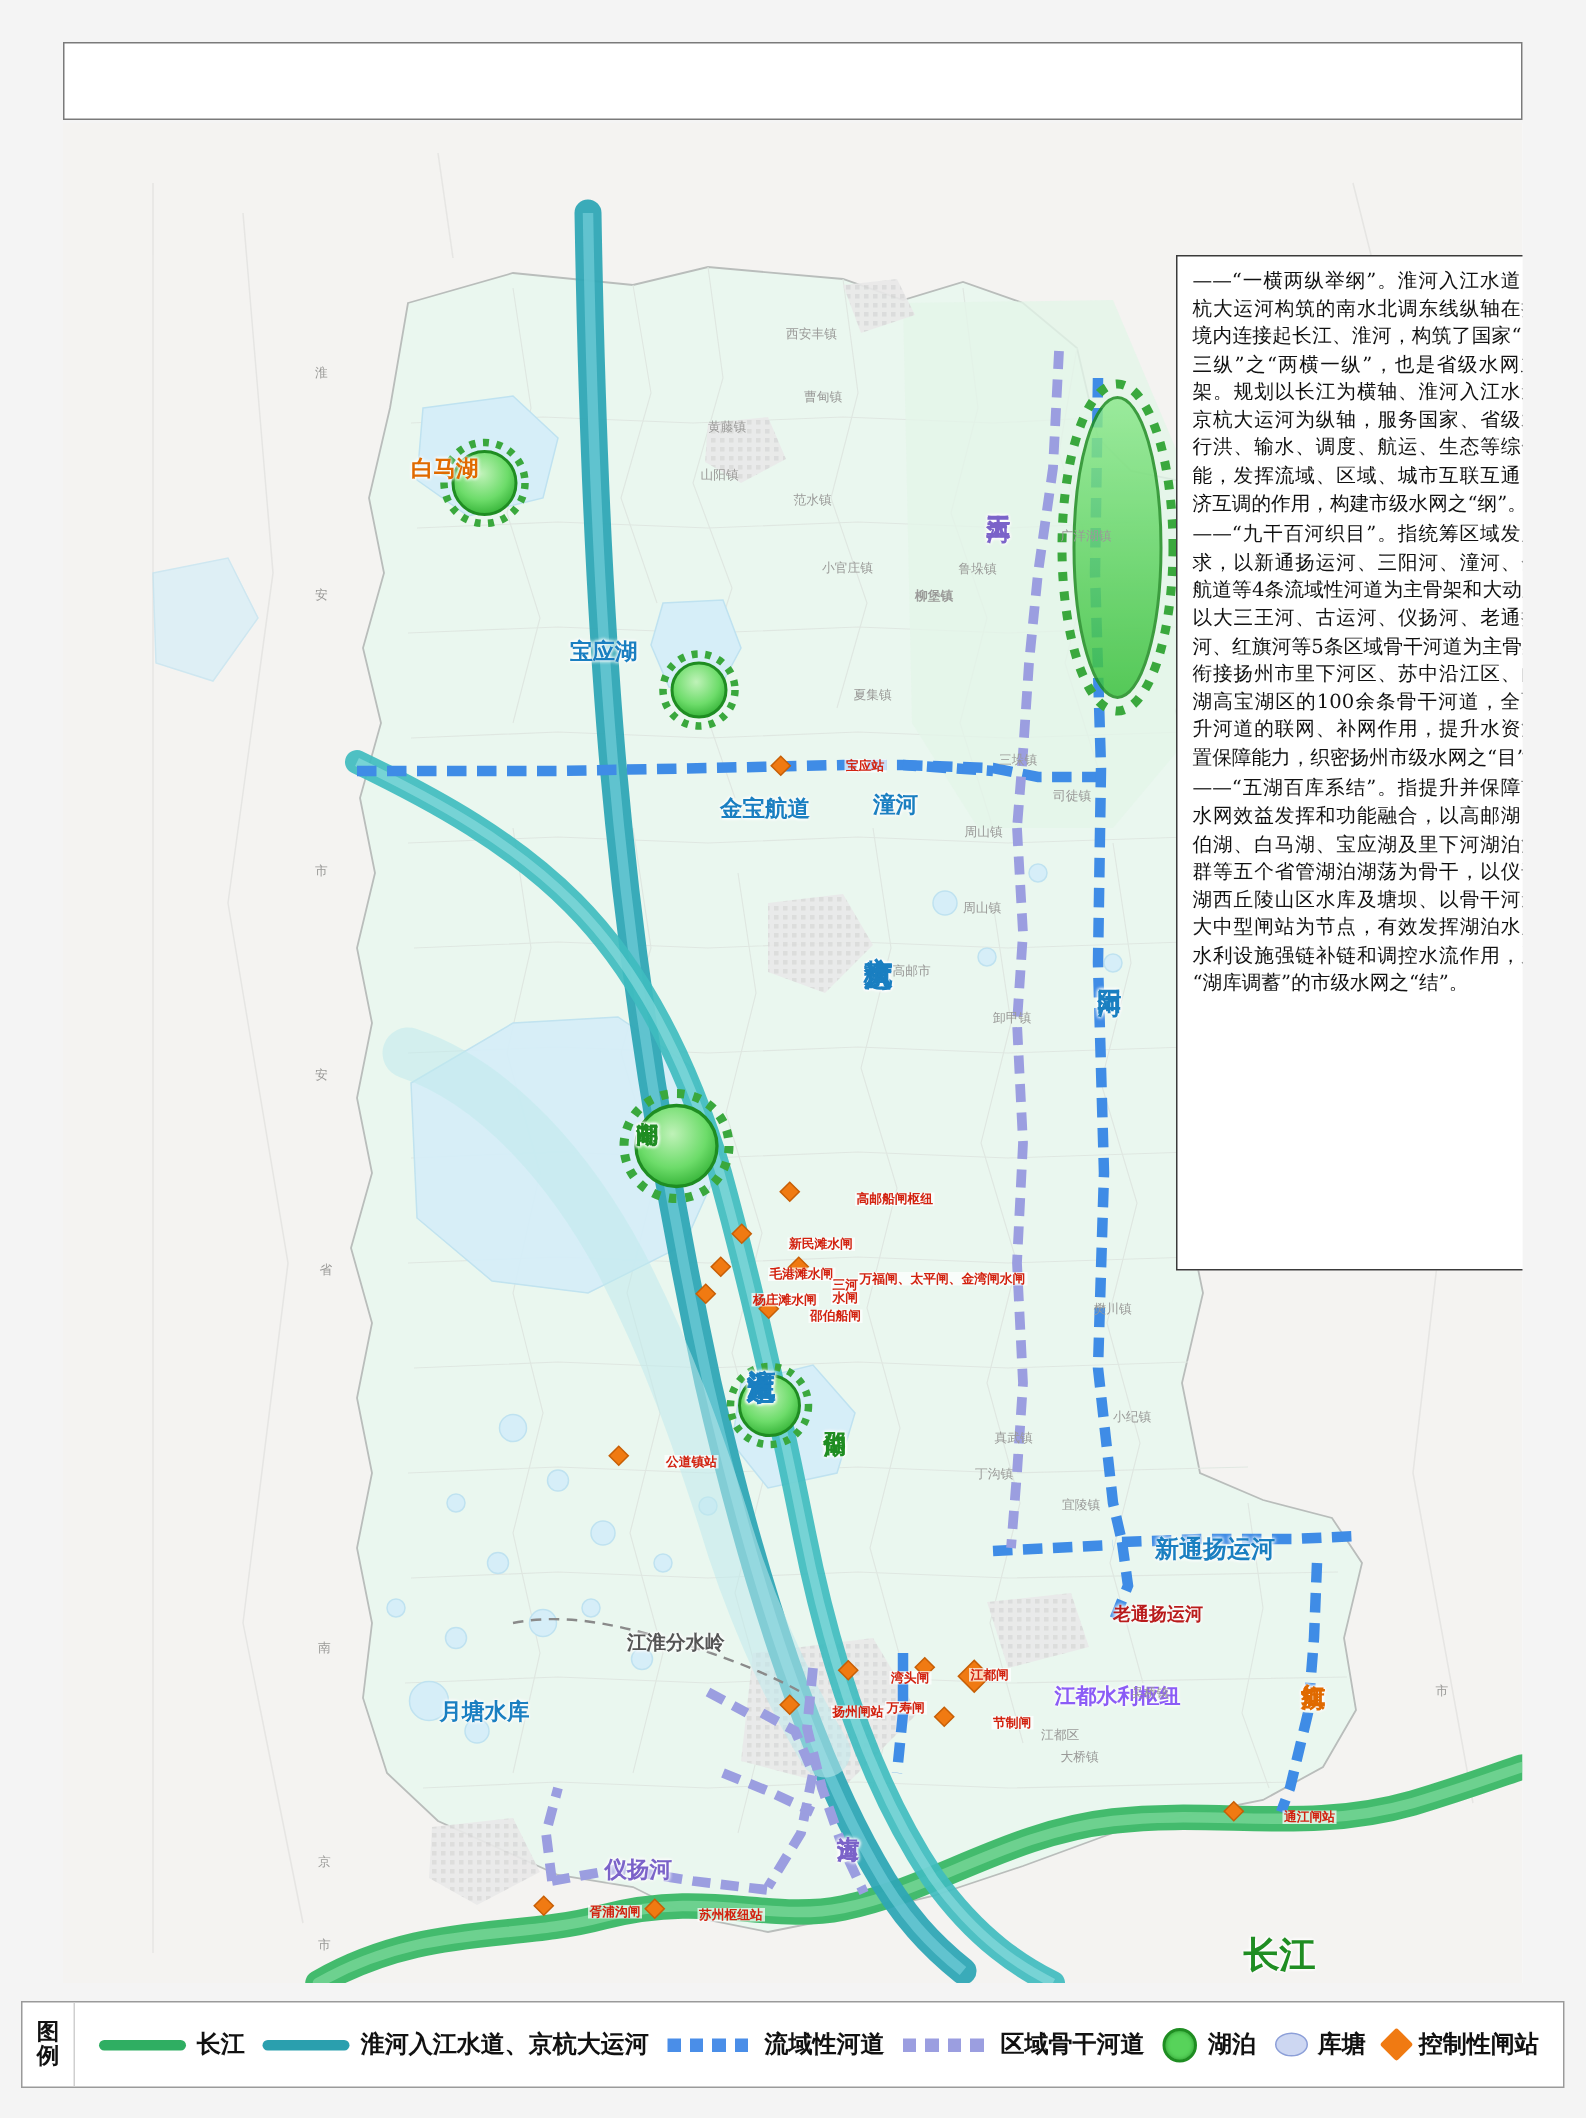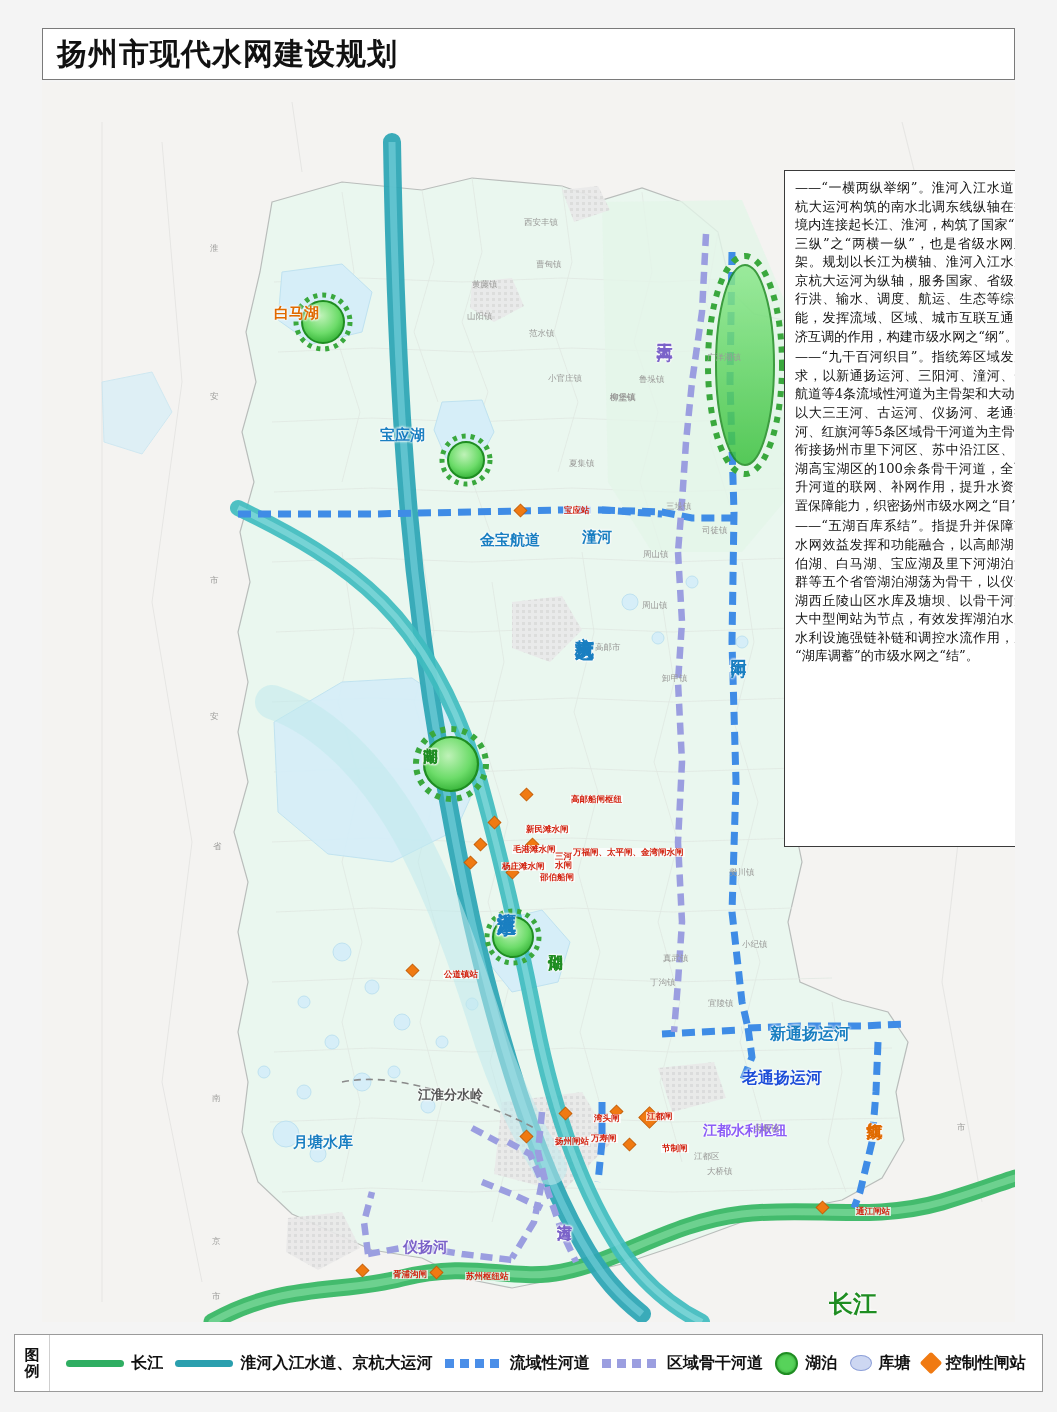--- a/index.html
+++ b/index.html
@@ -30,21 +30,20 @@
   .sw-pond{width:20px;height:14px;border-radius:50%;background:#cdd7f2;border:1.5px solid #8c9fd8;}
   .sw-gate{width:16px;height:16px;background:#f07a12;transform:rotate(45deg);border-radius:2px;}
 
   
   .mlabel{position:absolute;font-weight:bold;white-space:pre;line-height:1.03;}
 </style>
 </head>
 <body>
 
 <div id="title-bar">
-  <div id="title-main">扬州市现代水网建设规划</div>
 </div>
 
 <div id="map-area">
   <svg id="map-svg" width="973" height="1240" viewBox="0 0 973 1240">
     <defs>
       <linearGradient id="lakeGrad" x1="0" y1="0" x2="0" y2="1">
         <stop offset="0%" stop-color="#8ee98f"></stop>
         <stop offset="100%" stop-color="#3cc13f"></stop>
       </linearGradient>
       <radialGradient id="lakeR" cx="45%" cy="35%" r="70%">
@@ -288,21 +287,21 @@
       <div class="mlabel water-label" style="left: 438px; top: 450px; color: rgb(26, 127, 193); font-size: 15px; text-shadow: rgb(255, 255, 255) 0px 0px 3px, rgb(255, 255, 255) 0px 0px 3px, rgb(255, 255, 255) 0px 0px 2px;">金宝航道</div>
       <div class="mlabel water-label" style="left: 540px; top: 447px; color: rgb(26, 127, 193); font-size: 15px; text-shadow: rgb(255, 255, 255) 0px 0px 3px, rgb(255, 255, 255) 0px 0px 3px, rgb(255, 255, 255) 0px 0px 2px;">潼河</div>
       <div class="mlabel water-label" style="left: 614px; top: 248px; color: rgb(123, 99, 201); font-size: 16px; writing-mode: vertical-rl; text-orientation: upright; letter-spacing: 1px; text-shadow: rgb(255, 255, 255) 0px 0px 3px, rgb(255, 255, 255) 0px 0px 3px, rgb(255, 255, 255) 0px 0px 2px;">大三王河</div>
       <div class="mlabel water-label" style="left: 748px; top: 298px; color: rgb(31, 141, 34); font-size: 15px; writing-mode: vertical-rl; text-orientation: upright; letter-spacing: 1px; text-shadow: rgb(255, 255, 255) 0px 0px 3px, rgb(255, 255, 255) 0px 0px 3px, rgb(255, 255, 255) 0px 0px 2px;">里下河湖泊湖荡群</div>
       <div class="mlabel water-label" style="left: 688px; top: 565px; color: rgb(26, 127, 193); font-size: 16px; writing-mode: vertical-rl; text-orientation: upright; letter-spacing: 1px; text-shadow: rgb(255, 255, 255) 0px 0px 3px, rgb(255, 255, 255) 0px 0px 3px, rgb(255, 255, 255) 0px 0px 2px;">三阳河</div>
       <div class="mlabel water-label" style="left: 533px; top: 540px; color: rgb(26, 127, 193); font-size: 19px; writing-mode: vertical-rl; text-orientation: upright; letter-spacing: 1px; text-shadow: rgb(255, 255, 255) 0px 0px 3px, rgb(255, 255, 255) 0px 0px 3px, rgb(255, 255, 255) 0px 0px 2px;">京杭大运河</div>
       <div class="mlabel water-label" style="left: 381px; top: 653px; color: rgb(31, 141, 34); font-size: 15px; writing-mode: vertical-rl; text-orientation: upright; letter-spacing: 1px; text-shadow: rgb(255, 255, 255) 0px 0px 3px, rgb(255, 255, 255) 0px 0px 3px, rgb(255, 255, 255) 0px 0px 2px;">高邮湖</div>
       <div class="mlabel water-label" style="left: 455px; top: 815px; color: rgb(26, 127, 193); font-size: 19px; writing-mode: vertical-rl; text-orientation: upright; letter-spacing: 1px; text-shadow: rgb(255, 255, 255) 0px 0px 3px, rgb(255, 255, 255) 0px 0px 3px, rgb(255, 255, 255) 0px 0px 2px;">淮河入江水道</div>
       <div class="mlabel water-label" style="left: 506px; top: 860px; color: rgb(31, 141, 34); font-size: 15px; writing-mode: vertical-rl; text-orientation: upright; letter-spacing: 1px; text-shadow: rgb(255, 255, 255) 0px 0px 3px, rgb(255, 255, 255) 0px 0px 3px, rgb(255, 255, 255) 0px 0px 2px;">邵伯湖</div>
       <div class="mlabel water-label" style="left: 728px; top: 944px; color: rgb(26, 127, 193); font-size: 16px; text-shadow: rgb(255, 255, 255) 0px 0px 3px, rgb(255, 255, 255) 0px 0px 3px, rgb(255, 255, 255) 0px 0px 2px;">新通扬运河</div>
-      <div class="mlabel water-label" style="left: 700px; top: 988px; color: #1d4ed8; font-size: 16px; text-shadow: rgb(255, 255, 255) 0px 0px 3px, rgb(255, 255, 255) 0px 0px 3px, rgb(255, 255, 255) 0px 0px 2px;">老通扬运河</div>
+      <div class="mlabel water-label" style="left: 700px; top: 988px; color: #b91c1c; font-size: 12px; text-shadow: rgb(255, 255, 255) 0px 0px 3px, rgb(255, 255, 255) 0px 0px 3px, rgb(255, 255, 255) 0px 0px 2px;">老通扬运河</div>
       <div class="mlabel water-label" style="left: 824px; top: 1027px; color: rgb(224, 106, 0); font-size: 16px; writing-mode: vertical-rl; text-orientation: upright; letter-spacing: 1px; text-shadow: rgb(255, 255, 255) 0px 0px 3px, rgb(255, 255, 255) 0px 0px 3px, rgb(255, 255, 255) 0px 0px 2px;">红旗河</div>
       <div class="mlabel water-label" style="left: 661px; top: 1041px; color: #8b5cf6; font-size: 14px; text-shadow: rgb(255, 255, 255) 0px 0px 3px, rgb(255, 255, 255) 0px 0px 3px, rgb(255, 255, 255) 0px 0px 2px;">江都水利枢纽</div>
       <div class="mlabel water-label" style="left: 251px; top: 1052px; color: rgb(26, 127, 193); font-size: 15px; text-shadow: rgb(255, 255, 255) 0px 0px 3px, rgb(255, 255, 255) 0px 0px 3px, rgb(255, 255, 255) 0px 0px 2px;">月塘水库</div>
       <div class="mlabel water-label" style="left: 376px; top: 1006px; color: rgb(85, 85, 85); font-size: 13px; text-shadow: rgb(255, 255, 255) 0px 0px 3px, rgb(255, 255, 255) 0px 0px 3px, rgb(255, 255, 255) 0px 0px 2px;">江淮分水岭</div>
       <div class="mlabel water-label" style="left: 515px; top: 1130px; color: rgb(123, 99, 201); font-size: 15px; writing-mode: vertical-rl; text-orientation: upright; letter-spacing: 1px; text-shadow: rgb(255, 255, 255) 0px 0px 3px, rgb(255, 255, 255) 0px 0px 3px, rgb(255, 255, 255) 0px 0px 2px;">古运河</div>
       <div class="mlabel water-label" style="left: 361px; top: 1157px; color: rgb(123, 99, 201); font-size: 15px; text-shadow: rgb(255, 255, 255) 0px 0px 3px, rgb(255, 255, 255) 0px 0px 3px, rgb(255, 255, 255) 0px 0px 2px;">仪扬河</div>
       <div class="mlabel water-label" style="left: 787px; top: 1210px; color: rgb(31, 141, 34); font-size: 24px; text-shadow: rgb(255, 255, 255) 0px 0px 3px, rgb(255, 255, 255) 0px 0px 3px, rgb(255, 255, 255) 0px 0px 2px;">长江</div>
       <div class="mlabel gate-label" style="left: 521px; top: 424px; color: rgb(210, 34, 15); font-size: 8.5px; background: rgba(255, 255, 255, 0.72); padding: 0px 1px; font-weight: bold;">宝应站</div>
       <div class="mlabel gate-label" style="left: 528px; top: 713px; color: rgb(210, 34, 15); font-size: 8.5px; background: rgba(255, 255, 255, 0.72); padding: 0px 1px; font-weight: bold;">高邮船闸枢纽</div>
       <div class="mlabel gate-label" style="left: 483px; top: 743px; color: rgb(210, 34, 15); font-size: 8.5px; background: rgba(255, 255, 255, 0.72); padding: 0px 1px; font-weight: bold;">新民滩水闸</div>

